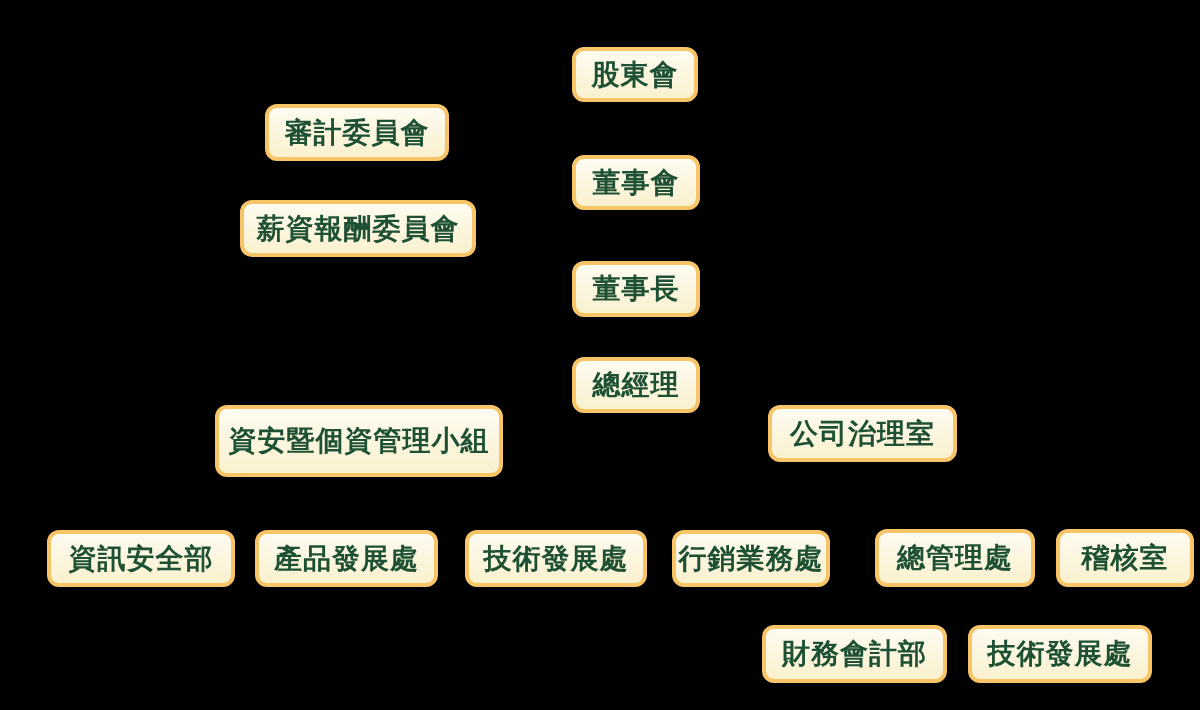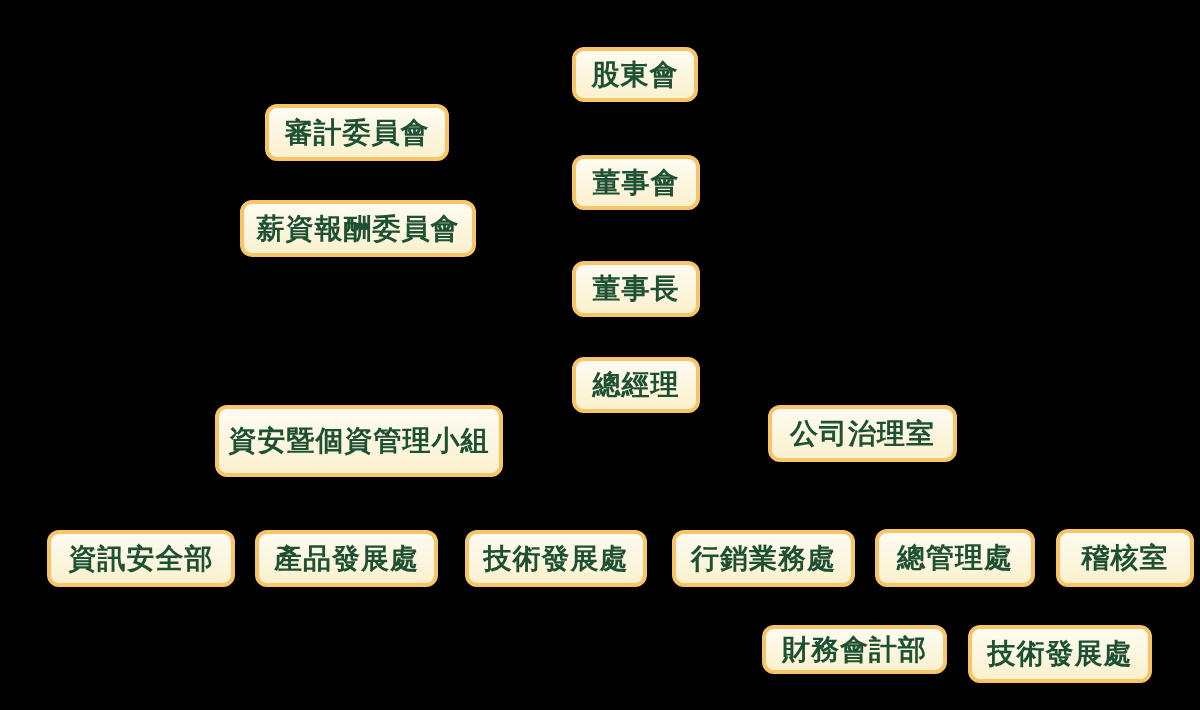--- a/index.html
+++ b/index.html
@@ -54,23 +54,23 @@
   <div class="node" style="left:215px; top:405px; width:288px; height:72px">資安暨個資管理小組</div>
 
   <div class="node" style="left:768px; top:405px; width:189px; height:57px">公司治理室</div>
 
   <div class="node" style="left:47px;  top:530px; width:188px; height:57px">資訊安全部</div>
 
   <div class="node" style="left:465px; top:530px; width:182px; height:57px">技術發展處</div>
 
   <div class="node" style="left:255px; top:530px; width:183px; height:57px">產品發展處</div>
 
-  <div class="node" style="left:672px; top:530px; width:183px; height:57px">行銷業務處</div>
+  <div class="node" style="left:672px; top:530px; width:158px; height:57px">行銷業務處</div>
 
   <div class="node" style="left:875px; top:529px; width:160px; height:58px">總管理處</div>
 
   <div class="node" style="left:1056px; top:529px; width:138px; height:58px">稽核室</div>
 
-  <div class="node" style="left:762px; top:625px; width:185px; height:49px">財務會計部</div>
+  <div class="node" style="left:762px; top:625px; width:185px; height:58px">財務會計部</div>
 
   <div class="node" style="left:968px; top:625px; width:184px; height:58px">技術發展處</div>
 
 </div>
 
 </body></html>

